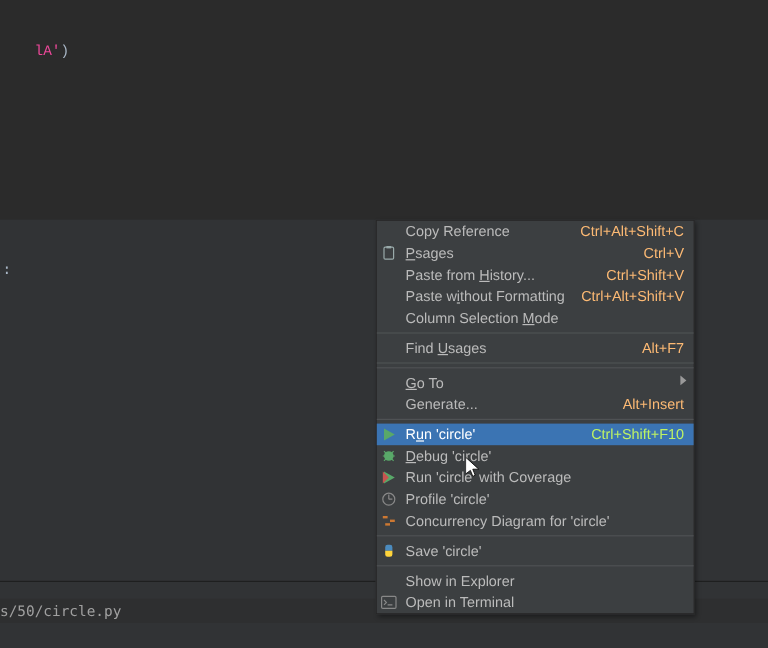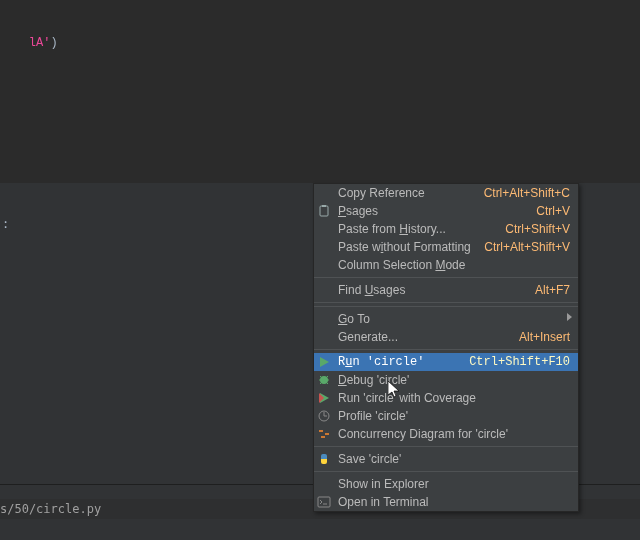--- a/index.html
+++ b/index.html
@@ -83,30 +83,29 @@
     height: 18px;
     line-height: 18px;
     padding-left: 24px;
     padding-right: 6px;
     color: #bbbbbb;
     white-space: nowrap;
   }
   .menu-item.sel {
     background: #3b74b3;
     color: #ffffff;
-    font-family: Liberation Mono, monospace;
   }
   .menu-item .shortcut {
     position: absolute;
     right: 8px;
     top: 0;
     color: #fdba74;
     font-size: 12px;
   }
-  .menu-item.sel .shortcut { color: #fef9c3; }
+  .menu-item.sel .shortcut { color: #bef264; }
   .menu-item .submenu-arrow {
     position: absolute;
     right: 6px;
     top: 3px;
     width: 0;
     height: 0;
     border-top: 4px solid transparent;
     border-bottom: 4px solid transparent;
     border-left: 5px solid #9a9a9a;
   }

